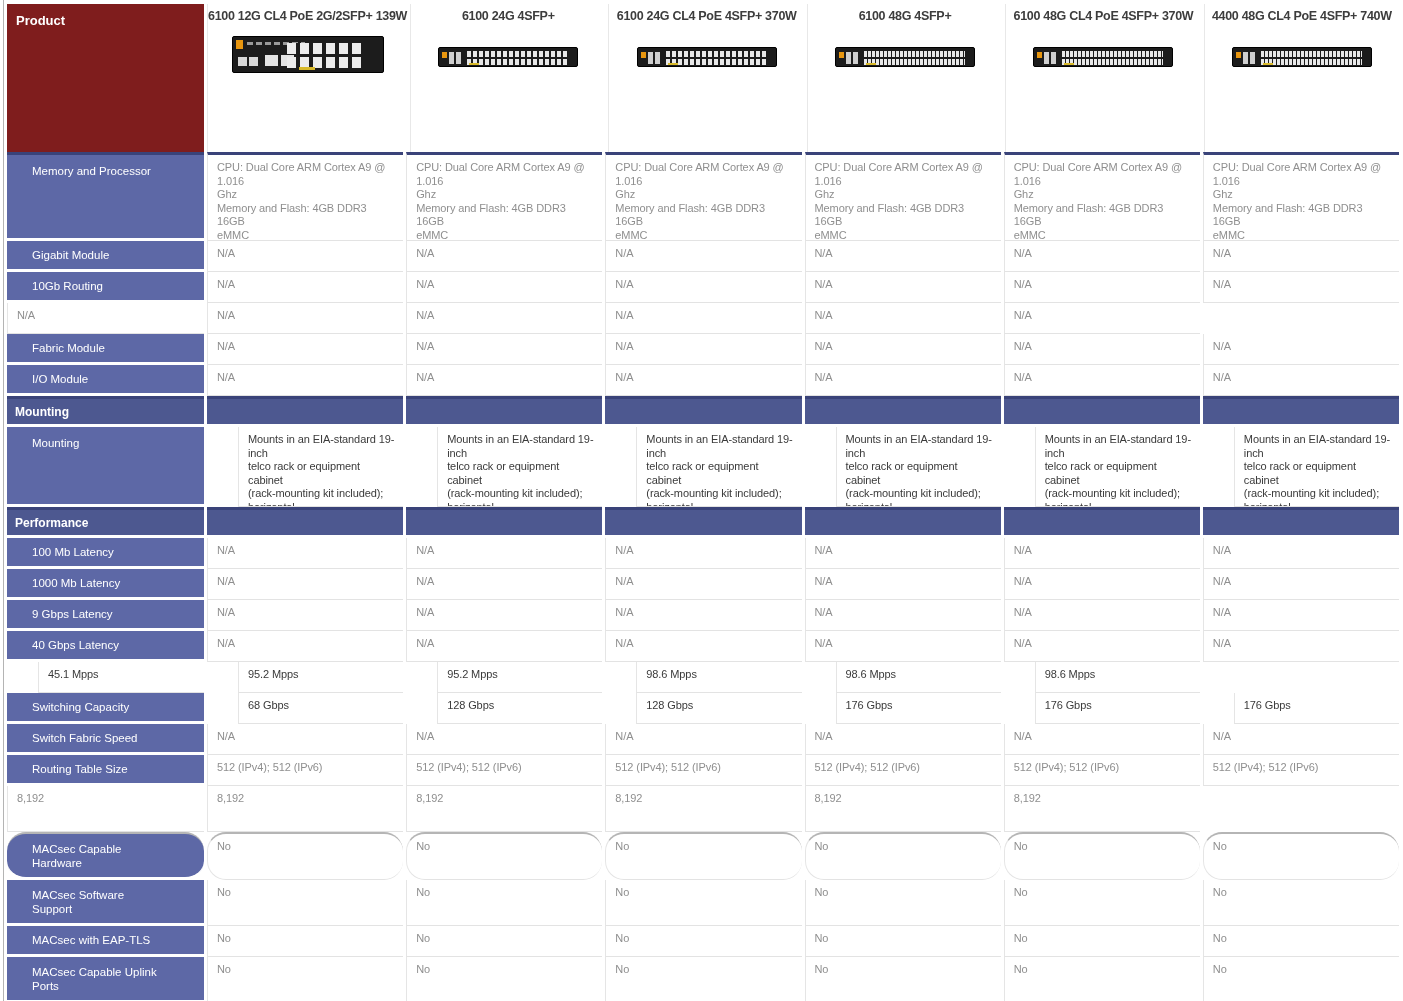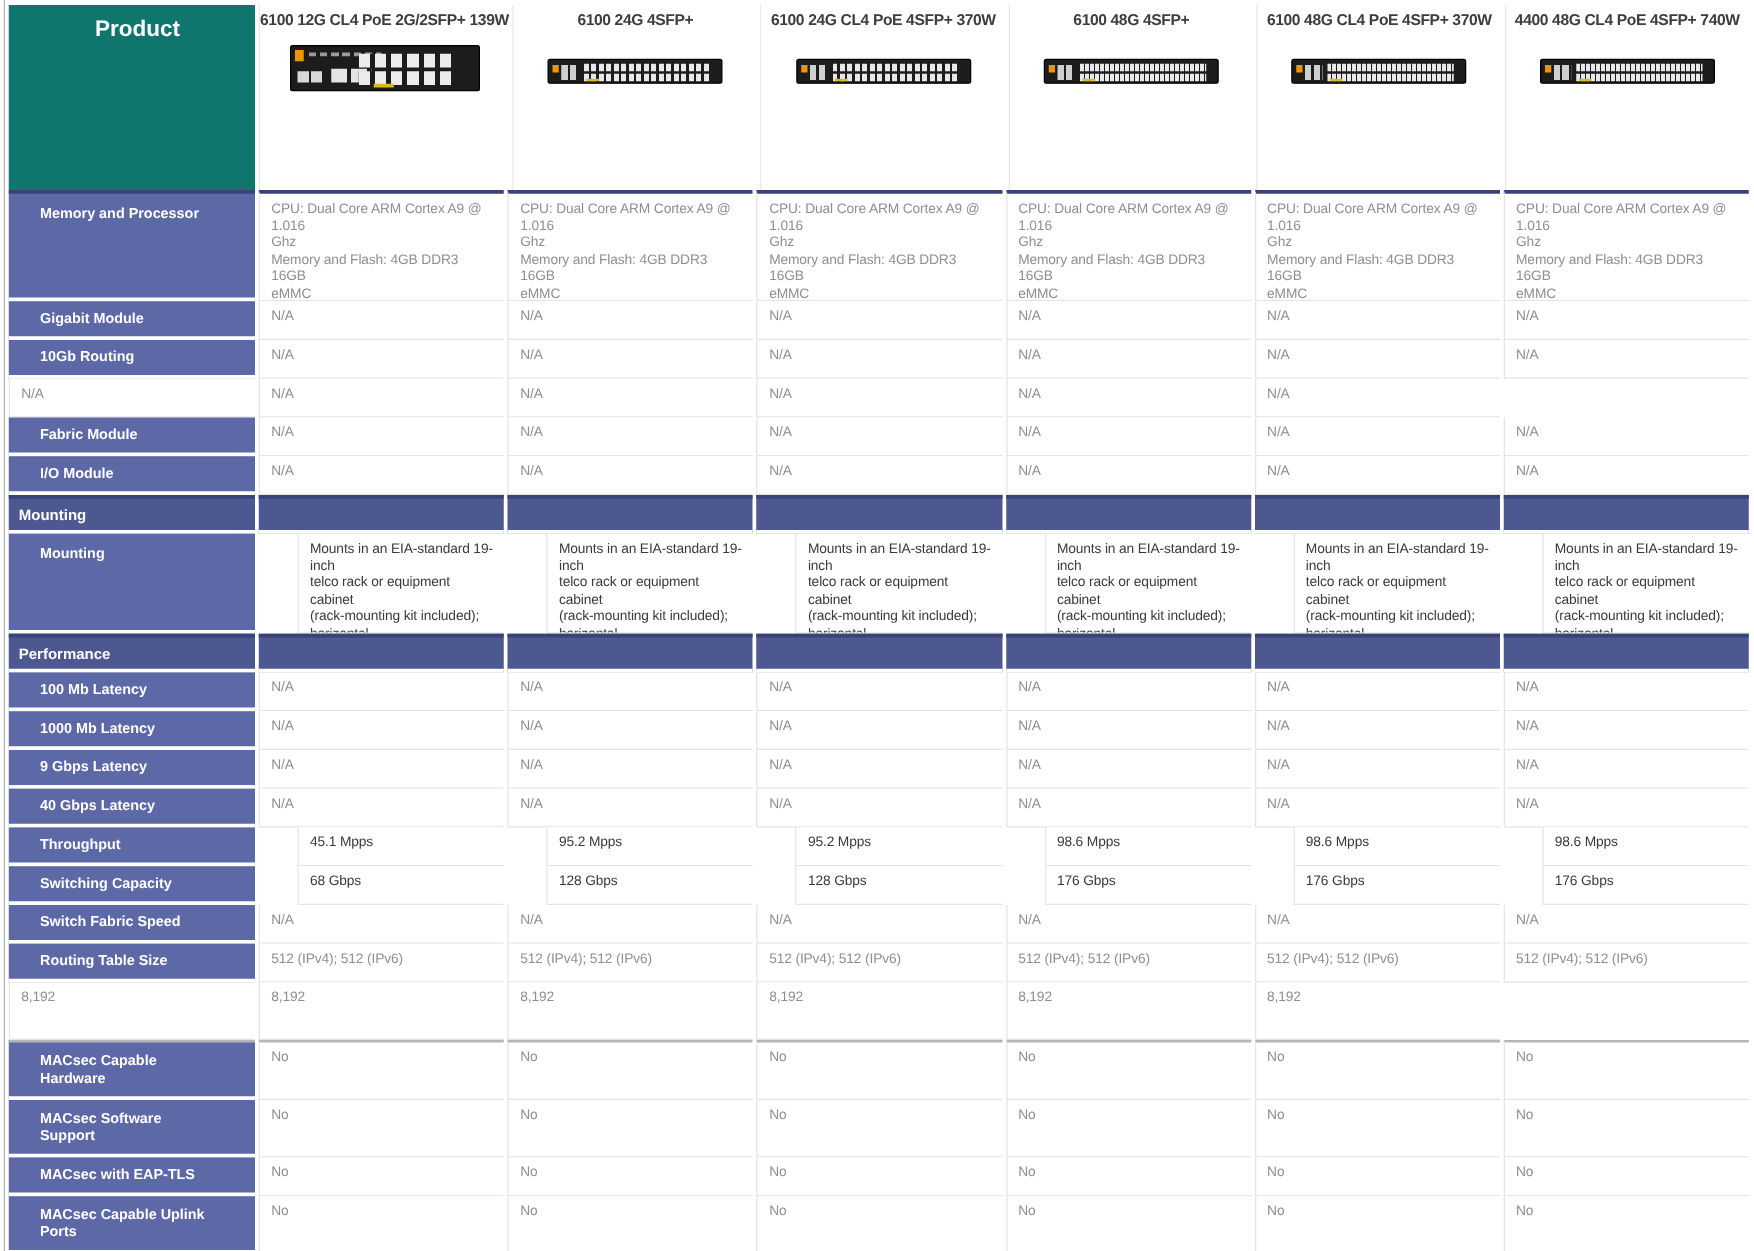--- a/index.html
+++ b/index.html
@@ -5,40 +5,40 @@
   html,body{margin:0;padding:0;background:#ffffff;}
   body{font-family:"Liberation Sans", sans-serif; width:1403px; height:1001px; overflow:hidden; position:relative;}
   .page{position:relative; width:1403px; height:1001px; padding:4px 0 0 7px; box-sizing:border-box; overflow:hidden;}
   .edge{position:absolute; left:3px; top:0; bottom:0; width:1px; background:#b4b4b4;}
   *{box-sizing:border-box;}
 
   .grid-row{display:grid; grid-template-columns:197px repeat(6, 1fr); column-gap:3px; width:1392px;}
 
   
   .header-row{height:148px;}
-  .prod-lab{background:#0f766e; color:#fff; font-weight:bold; font-size:18px; padding:9px 0 0 9px;text-align:center;}
+  .prod-lab{background:#7f1d1d; color:#fff; font-weight:bold; font-size:13px; padding:9px 0 0 9px;}
   .prod-cell{background:#fff; border-left:1px solid #e8e8e8; display:flex; flex-direction:column; align-items:center; overflow:visible;}
   .prod-cell:first-of-type{border-left:none;}
   .pname{font-size:12.5px; color:#3d3d3d; white-space:nowrap; margin-top:5px; letter-spacing:-0.3px;font-weight:bold;}
 
   
-  .lab{background:#5d68a6; color:#fff; font-weight:bold; font-size:11.5px; line-height:14px;
+  .lab{background:#5d68a6; color:#fff; font-weight:normal; font-size:11.5px; line-height:14px;
        display:flex; align-items:center; padding:0 28px 0 25px; border-bottom:3px solid #fff; white-space:pre-line;}
   .tall .lab{align-items:flex-start; padding-top:9px;}
   .sec-lab{background:#4d5890; color:#fff; font-weight:bold; font-size:12px; display:flex; align-items:center;
        padding-left:8px; border-bottom:3px solid #fff;}
   .sec-fill{background:#4d5890; border-bottom:3px solid #fff;}
 
   
   .cell{background:#fff; color:#8f8f8f; font-size:11px; line-height:13.5px; letter-spacing:-0.1px;
         padding:6px 8px 0 9px; border-bottom:1px solid #e3e3e3; border-left:1px solid #e5e5e5; white-space:pre-line; overflow:hidden;}
   .em .cell{color:#3a3a3a;margin-left:31px;}
 
   .navy-top > div{border-top:3px solid #3a4379;}
-  .gray-top > div{border-top:2px solid #b5b5b5;}
+  .gray-top > div{border-top:2px solid #b5b5b5;border-radius:19px;}
 
   
   .sw{position:relative; background:#1c1c1c; border:1px solid #000; border-radius:2px; flex:none;}
   .sw-12{width:152px; height:37px; margin-top:13px;}
   .sw-sl{width:140px; height:20px; margin-top:24px;}
   .sw span{position:absolute; display:block;}
   .sw .lg{left:3px; top:3px; width:7px; height:9px; background:#e8960f;}
   .sw-sl .lg{width:5px; height:6px; top:4px;}
   .sw-12 .tx{left:14px; top:5px; width:58px; height:3px; background:repeating-linear-gradient(90deg,#9a9a9a 0 6px,transparent 6px 9px);}
   .sw-12 .pa{right:22px; top:6px; width:74px; height:11px; background:repeating-linear-gradient(90deg,#ececec 0 9px,#1c1c1c 9px 13px);}
@@ -282,21 +282,20 @@
       <div class="grid-row" style="height: 31px;">
         <div class="lab">40 Gbps Latency</div>
         <div class="cell">N/A</div>
         <div class="cell">N/A</div>
         <div class="cell">N/A</div>
         <div class="cell">N/A</div>
         <div class="cell">N/A</div>
         <div class="cell">N/A</div>
       </div>
       <div class="grid-row em" style="height: 31px;">
-        <div class="lab">Throughput</div>
         <div class="cell">45.1 Mpps</div>
         <div class="cell">95.2 Mpps</div>
         <div class="cell">95.2 Mpps</div>
         <div class="cell">98.6 Mpps</div>
         <div class="cell">98.6 Mpps</div>
         <div class="cell">98.6 Mpps</div>
       </div>
       <div class="grid-row em" style="height: 31px;">
         <div class="lab">Switching Capacity</div>
         <div class="cell">68 Gbps</div>

